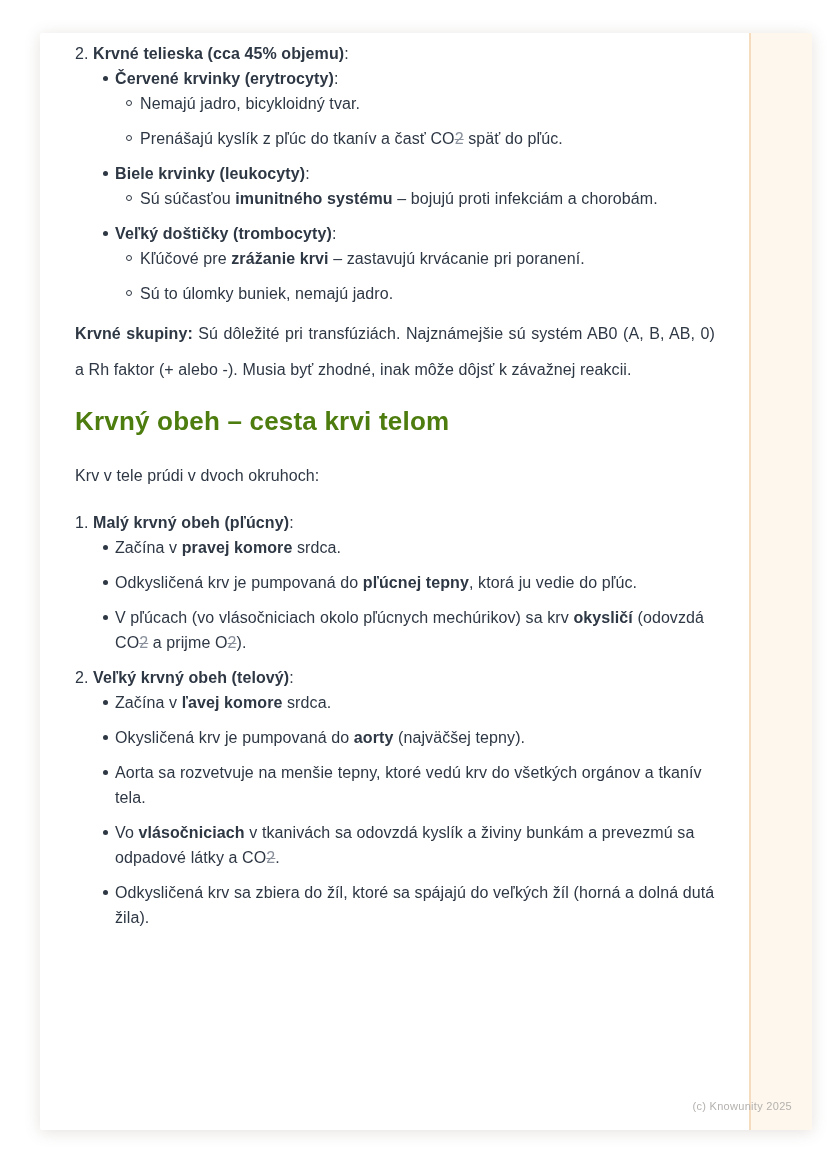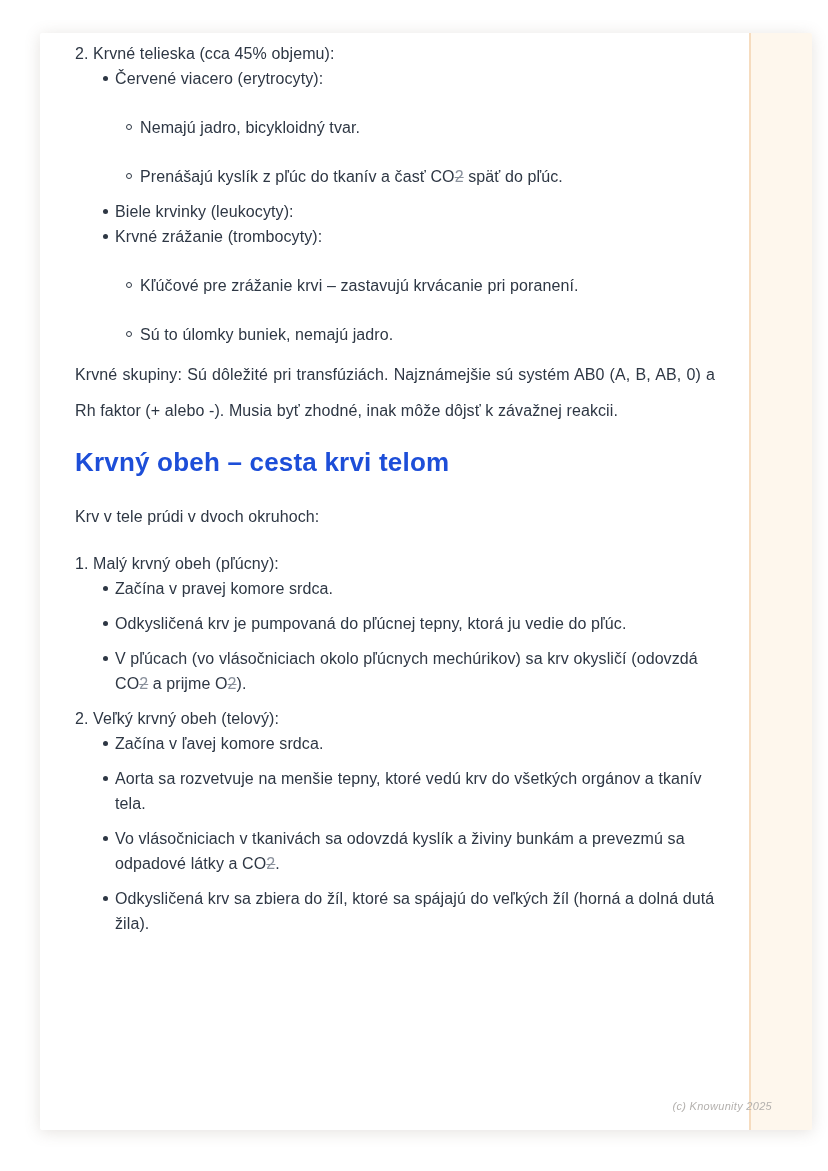--- a/index.html
+++ b/index.html
@@ -32,21 +32,21 @@
     width: 640px;
     color: #2e3744;
     font-size: 16px;
     line-height: 25px;
     letter-spacing: 0.1px;
   }
   .li { position: relative; margin: 0 0 10px 0; }
   .li.tight { margin-bottom: 0; }
   .li.num    { padding-left: 18px; }
   .li.bullet { padding-left: 40px; }
-  .li.circle { padding-left: 65px; margin-top: 24px; }
+  .li.circle { padding-left: 65px; }
   .marker { position: absolute; }
   .num-marker { left: 0; top: 0; font-weight: 400; }
   .bullet-marker {
     left: 28px; top: 10px;
     width: 5px; height: 5px;
     border-radius: 50%;
     background: #2e3744;
   }
   .circle-marker {
     left: 51px; top: 9px;
@@ -55,60 +55,61 @@
     border: 1.5px solid #2e3744;
     background: transparent;
   }
   .para { margin: 0 0 16px 0; line-height: 36px; }
   .para.justify { text-align: justify; }
   .heading {
     margin: 8px 0 20px 0;
     font-size: 26px;
     line-height: 34px;
     font-weight: 700;
-    color: #1d4ed8;
+    color: #4d7c0f;
     letter-spacing: 0.2px;
   }
-  .b { font-weight: 400; }
+  .b { font-weight: 700; }
   .strike {
     text-decoration: line-through;
     color: #8a919c;
     text-decoration-color: #8a919c;
   }
   .watermark {
     position: absolute;
-    right: 40px; bottom: 18px;
+    right: 20px; bottom: 18px;
     font-size: 11px;
     color: #b4b1ae;
     z-index: 3;
     letter-spacing: 0.3px;
-    font-style: italic;
   }
 </style>
 </head>
 <body>
 
 <div class="page">
   <div class="edge-strip"></div>
   <div class="content">
       <div class="li num tight"><span class="marker num-marker">2.</span><span class="b">Krvné telieska (cca 45% objemu)</span><span>:</span></div>
-      <div class="li bullet tight"><span class="marker bullet-marker"></span><span class="b">Červené viacero (erytrocyty)</span><span>:</span></div>
+      <div class="li bullet tight"><span class="marker bullet-marker"></span><span class="b">Červené krvinky (erytrocyty)</span><span>:</span></div>
       <div class="li circle"><span class="marker circle-marker"></span><span>Nemajú jadro, bicykloidný tvar.</span></div>
       <div class="li circle"><span class="marker circle-marker"></span><span>Prenášajú kyslík z pľúc do tkanív a časť CO</span><span class="strike">2</span><span> späť do pľúc.</span></div>
       <div class="li bullet tight"><span class="marker bullet-marker"></span><span class="b">Biele krvinky (leukocyty)</span><span>:</span></div>
-      <div class="li bullet tight"><span class="marker bullet-marker"></span><span class="b">Krvné zrážanie (trombocyty)</span><span>:</span></div>
+      <div class="li circle"><span class="marker circle-marker"></span><span>Sú súčasťou </span><span class="b">imunitného systému</span><span> – bojujú proti infekciám a chorobám.</span></div>
+      <div class="li bullet tight"><span class="marker bullet-marker"></span><span class="b">Veľký doštičky (trombocyty)</span><span>:</span></div>
       <div class="li circle"><span class="marker circle-marker"></span><span>Kľúčové pre </span><span class="b">zrážanie krvi</span><span> – zastavujú krvácanie pri poranení.</span></div>
       <div class="li circle"><span class="marker circle-marker"></span><span>Sú to úlomky buniek, nemajú jadro.</span></div>
       <p class="para justify"><span class="b">Krvné skupiny:</span><span> Sú dôležité pri transfúziách. Najznámejšie sú systém AB0 (A, B, AB, 0) a Rh faktor (+ alebo -). Musia byť zhodné, inak môže dôjsť k závažnej reakcii.</span></p>
       <h2 class="heading"><span>Krvný obeh – cesta krvi telom</span></h2>
       <p class="para"><span>Krv v tele prúdi v dvoch okruhoch:</span></p>
       <div class="li num tight"><span class="marker num-marker">1.</span><span class="b">Malý krvný obeh (pľúcny)</span><span>:</span></div>
       <div class="li bullet"><span class="marker bullet-marker"></span><span>Začína v </span><span class="b">pravej komore</span><span> srdca.</span></div>
       <div class="li bullet"><span class="marker bullet-marker"></span><span>Odkysličená krv je pumpovaná do </span><span class="b">pľúcnej tepny</span><span>, ktorá ju vedie do pľúc.</span></div>
       <div class="li bullet"><span class="marker bullet-marker"></span><span>V pľúcach (vo vlásočniciach okolo pľúcnych mechúrikov) sa krv </span><span class="b">okysličí</span><span> (odovzdá CO</span><span class="strike">2</span><span> a prijme O</span><span class="strike">2</span><span>).</span></div>
       <div class="li num tight"><span class="marker num-marker">2.</span><span class="b">Veľký krvný obeh (telový)</span><span>:</span></div>
       <div class="li bullet"><span class="marker bullet-marker"></span><span>Začína v </span><span class="b">ľavej komore</span><span> srdca.</span></div>
+      <div class="li bullet"><span class="marker bullet-marker"></span><span>Okysličená krv je pumpovaná do </span><span class="b">aorty</span><span> (najväčšej tepny).</span></div>
       <div class="li bullet"><span class="marker bullet-marker"></span><span>Aorta sa rozvetvuje na menšie tepny, ktoré vedú krv do všetkých orgánov a tkanív tela.</span></div>
       <div class="li bullet"><span class="marker bullet-marker"></span><span>Vo </span><span class="b">vlásočniciach</span><span> v tkanivách sa odovzdá kyslík a živiny bunkám a prevezmú sa odpadové látky a CO</span><span class="strike">2</span><span>.</span></div>
       <div class="li bullet"><span class="marker bullet-marker"></span><span>Odkysličená krv sa zbiera do žíl, ktoré sa spájajú do veľkých žíl (horná a dolná dutá žila).</span></div>
     </div>
   <div class="watermark">(c) Knowunity 2025</div>
 </div>
 
 </body></html>

